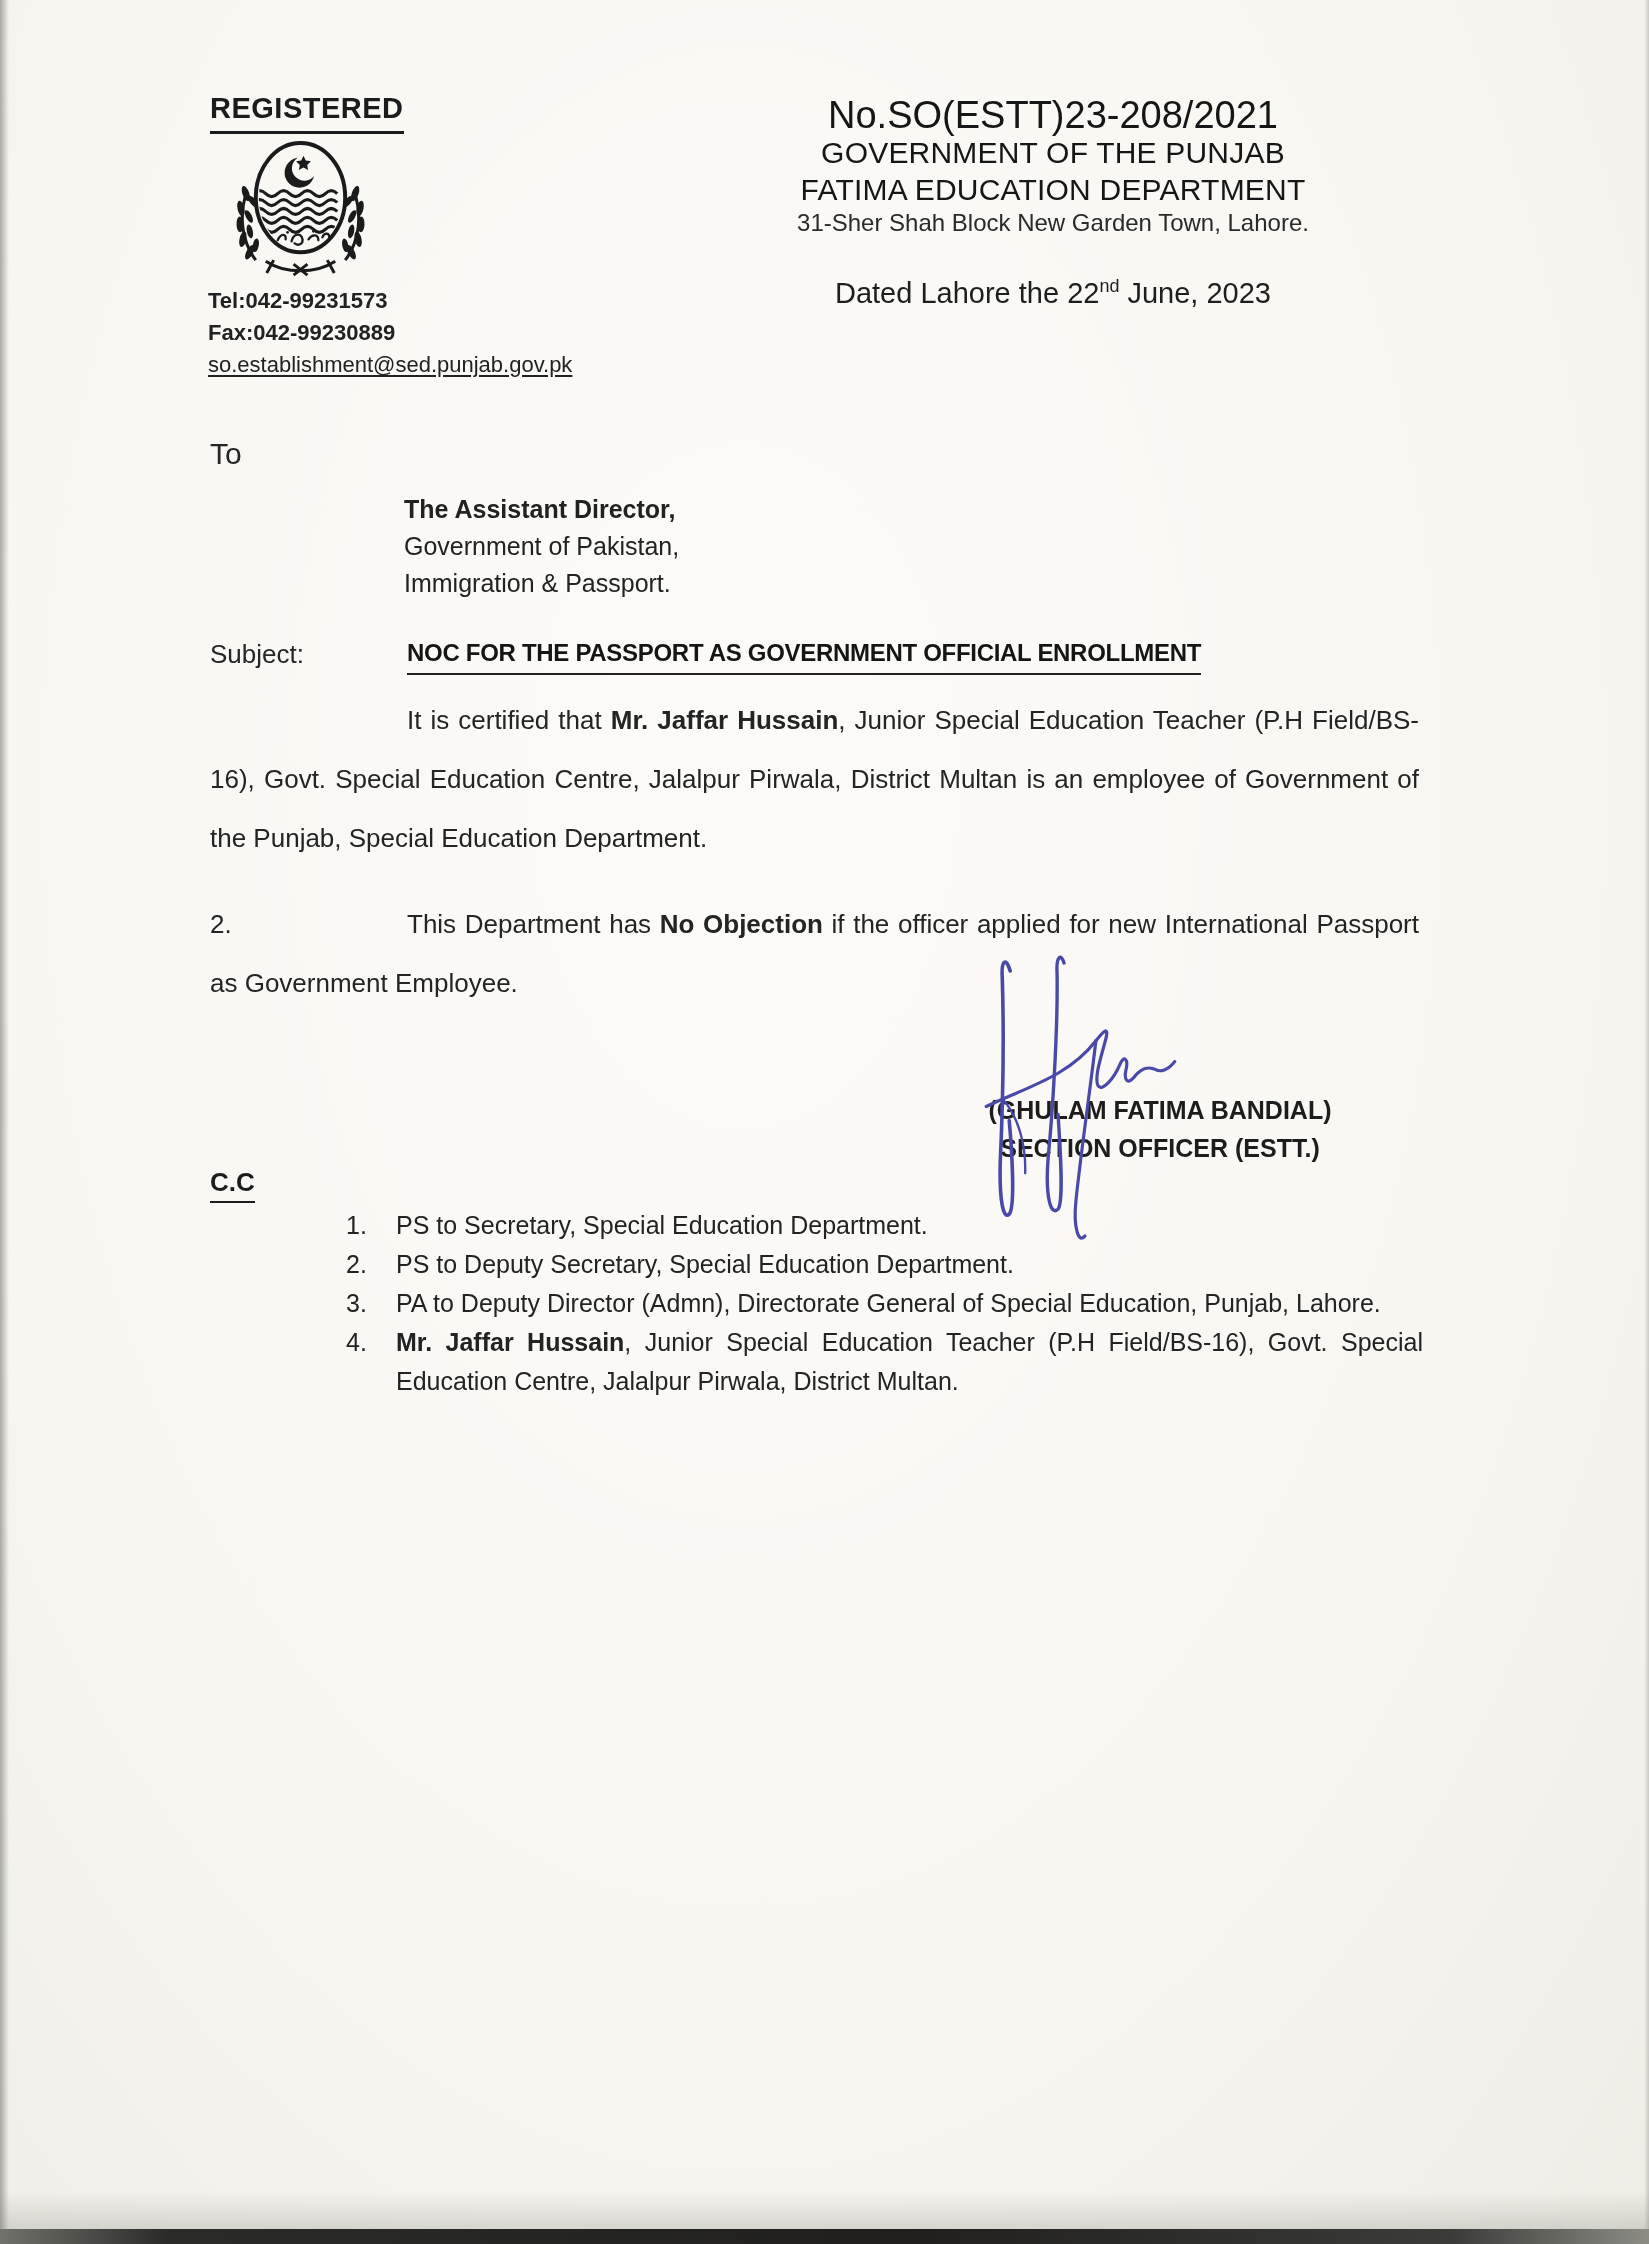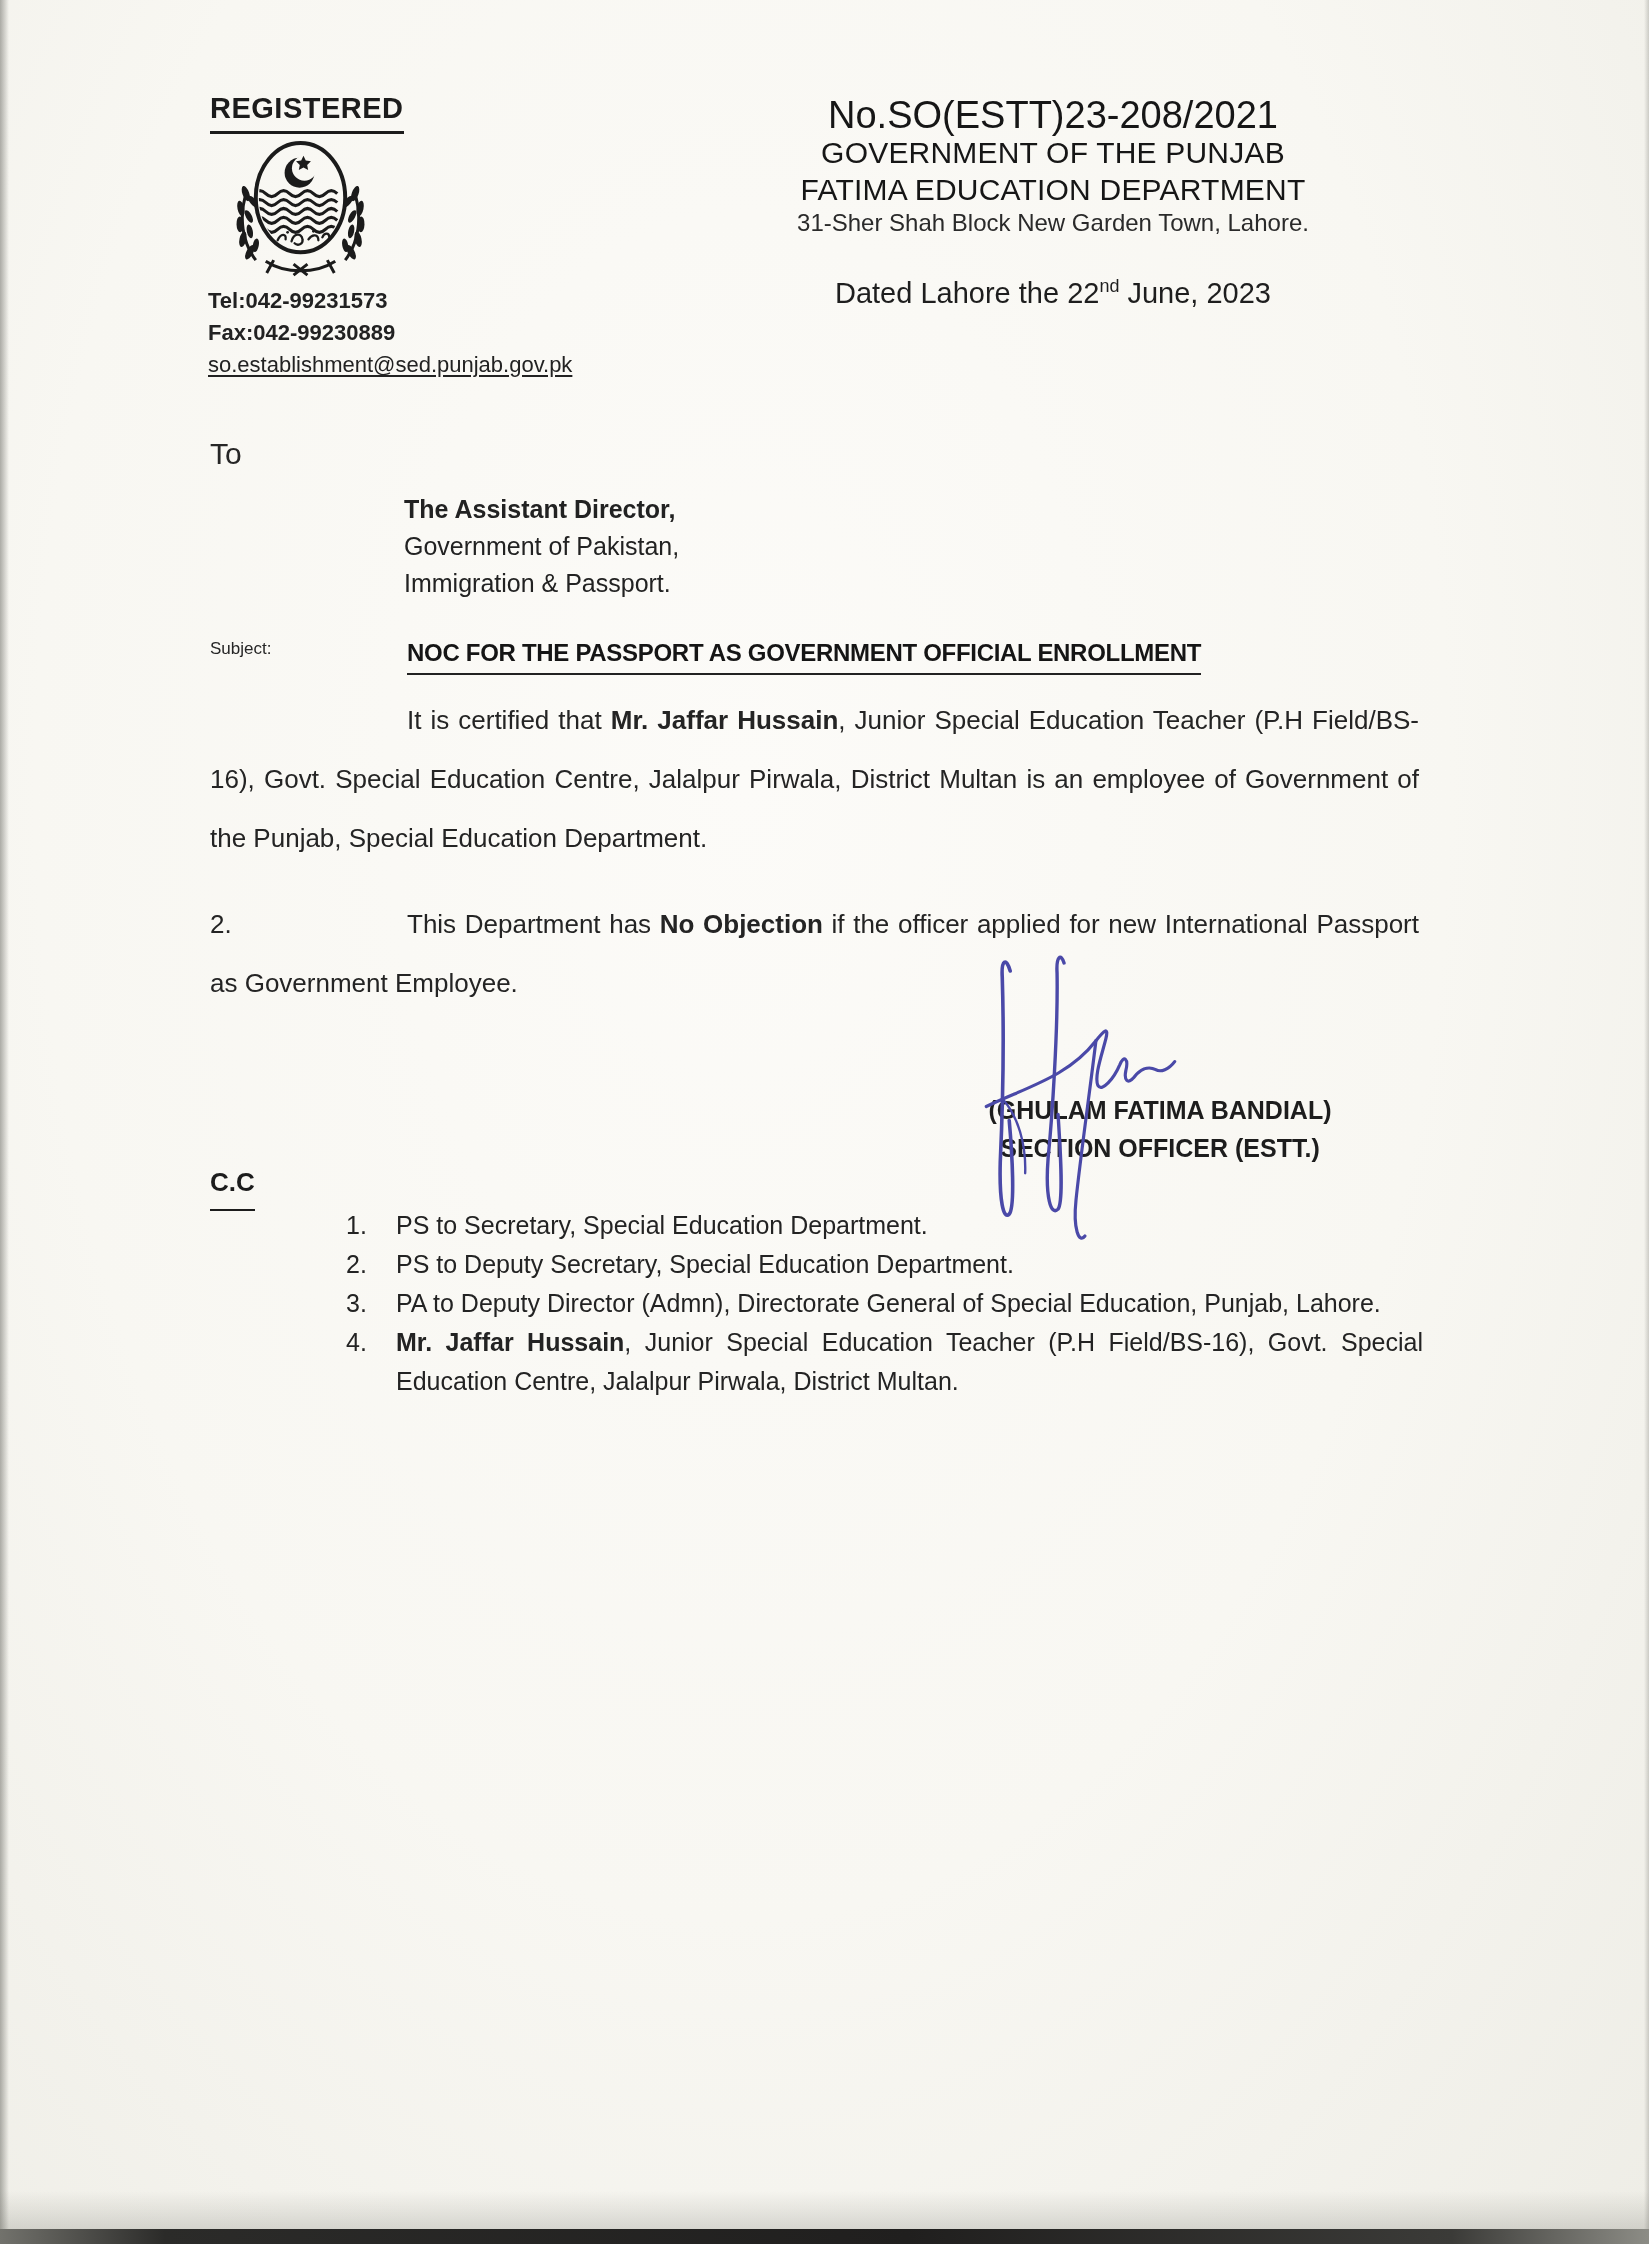--- a/index.html
+++ b/index.html
@@ -39,37 +39,37 @@
   .lh-addr{font-size:24px;line-height:29px;color:#2a2a2a;}
   .dateline{left:718px;top:277px;width:670px;text-align:center;font-size:29px;color:#1e1e1e;}
   .dateline sup{font-size:.62em;vertical-align:super;line-height:0;}
 
   .to-label{left:210px;top:437px;font-size:30px;}
 
   .recipient{left:404px;top:491px;font-size:25px;line-height:37px;color:#222;}
   .recipient .r-bold{font-weight:bold;}
 
   .subject-row{left:210px;top:639px;width:1209px;display:flex;align-items:flex-start;}
-  .subject-label{font-size:17px;width:197px;flex:0 0 197px;}
+  .subject-label{font-size:26px;width:197px;flex:0 0 197px;}
   .subject-text{font-size:24px;font-weight:bold;letter-spacing:-0.3px;color:#151515;
     border-bottom:2.9px solid #222;padding-bottom:6px;white-space:nowrap;}
 
   .body-para{left:210px;width:1209px;font-size:26px;line-height:59px;text-align:justify;
     margin:0;color:#242424;position:absolute;}
   .para1{top:691px;text-indent:197px;}
   .para2{top:895px;text-indent:197px;}
   .para-num{position:absolute;left:0;top:0;text-indent:0;}
 
   .signature-svg{left:968px;top:949px;width:215px;height:299px;z-index:3;}
 
   .signatory{left:927px;top:1091px;width:466px;text-align:center;font-size:25px;
     font-weight:bold;line-height:38px;color:#1d1d1d;z-index:2;}
 
   .cc-label{left:210px;top:1167px;font-size:26px;font-weight:bold;color:#1c1c1c;
-    border-bottom:2.9px solid #1c1c1c;padding-bottom:11px;}
+    border-bottom:2.9px solid #1c1c1c;padding-bottom:3px;}
 
   .cc-list{left:346px;top:1206px;width:1077px;font-size:25px;line-height:39px;color:#232323;}
   .cc-item{position:relative;padding-left:50px;text-align:justify;}
   .cc-num{position:absolute;left:0;top:0;}
   .cc-text b{font-weight:bold;}
 </style>
 </head>
 <body>
 
 <div class="page">

